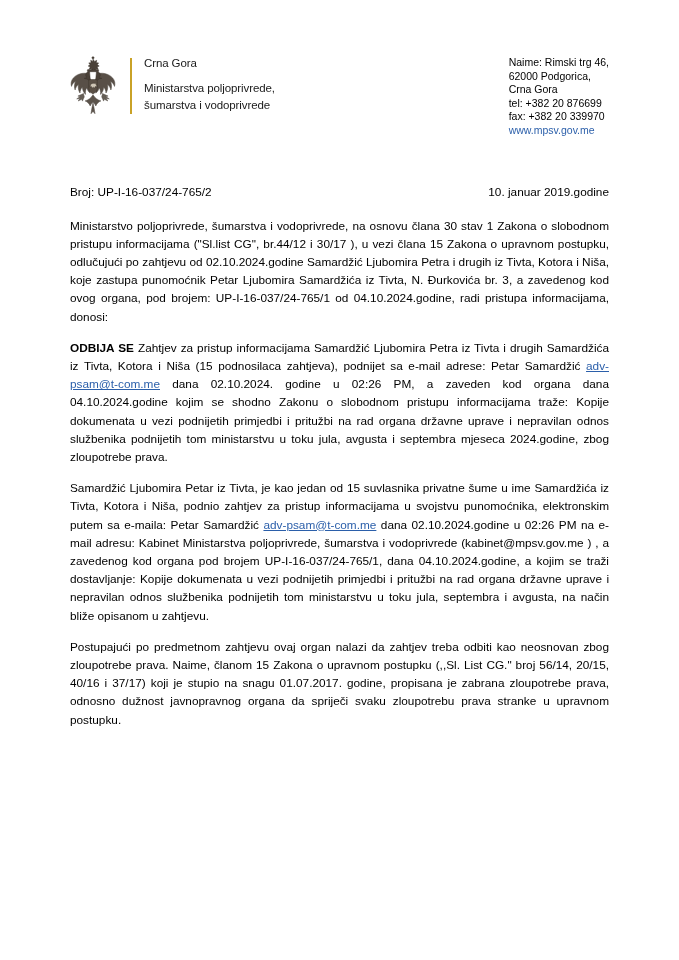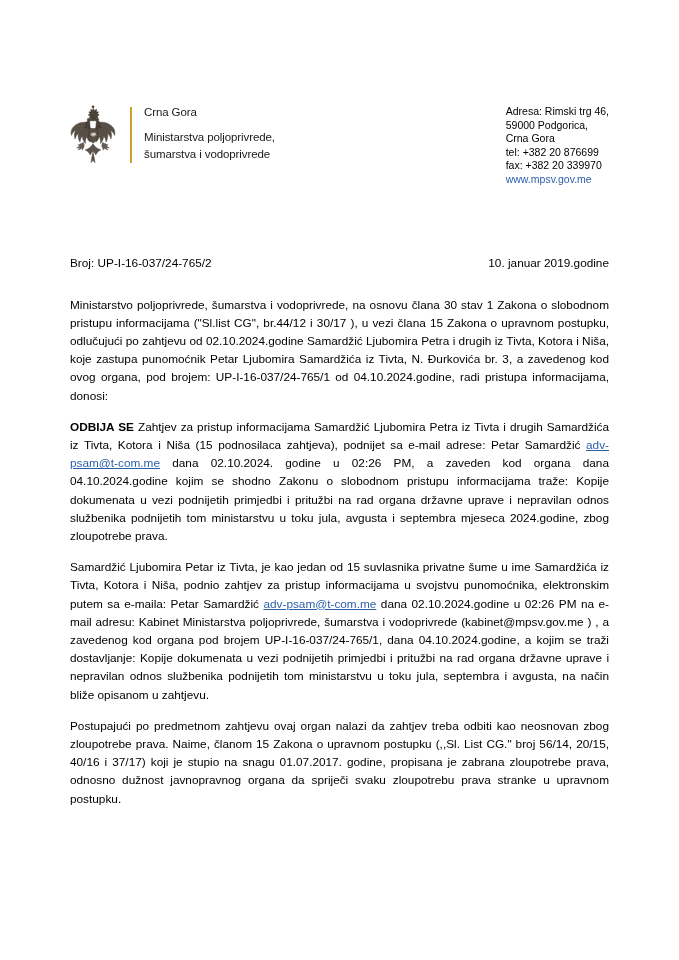--- a/index.html
+++ b/index.html
@@ -23,21 +23,21 @@
     box-sizing: border-box;
     padding: 0 70px;
     background: #ffffff;
   }
 
   
   .letterhead {
     display: flex;
     justify-content: space-between;
     align-items: flex-start;
-    padding-top: 103px;
+    padding-top: 54px;
   }
 
   .lh-left {
     display: flex;
     align-items: flex-start;
   }
 
   .emblem {
     width: 46px;
     height: 62px;
@@ -77,26 +77,26 @@
     text-decoration: none;
     text-align: center;
   }
 
   
   .refrow {
     display: flex;
     justify-content: space-between;
     align-items: center;
     font-size: 11.8px;
-    margin-top: 69px;
+    margin-top: 47px;
   }
 
   
   .body {
-    margin-top: 26px;
+    margin-top: 18px;
     font-size: 11.8px;
     line-height: 18.2px;
     text-align: justify;
     text-justify: inter-word;
     color: #000;
   }
   .body p {
     margin: 0 0 13px 0;
     text-align: justify;
   }
@@ -163,22 +163,22 @@
 
       <div class="lh-names">
         <div class="country">Crna Gora</div>
         <div class="ministry-l1">Ministarstva poljoprivrede,</div>
         <div class="ministry-l2">šumarstva i vodoprivrede</div>
       </div>
 
     </div>
 
     <div class="lh-right">
-      <div>Adresa: Rimski trg 46,</div>
-      <div>59000 Podgorica,</div>
+      <div>Naime: Rimski trg 46,</div>
+      <div>62000 Podgorica,</div>
       <div>Crna Gora</div>
       <div>tel: +382 20 876699</div>
       <div>fax: +382 20 339970</div>
       <a class="web" href="#">www.mpsv.gov.me</a>
     </div>
 
   </div>
 
   <div class="refrow">
     <div>Broj: UP-I-16-037/24-765/2</div>

